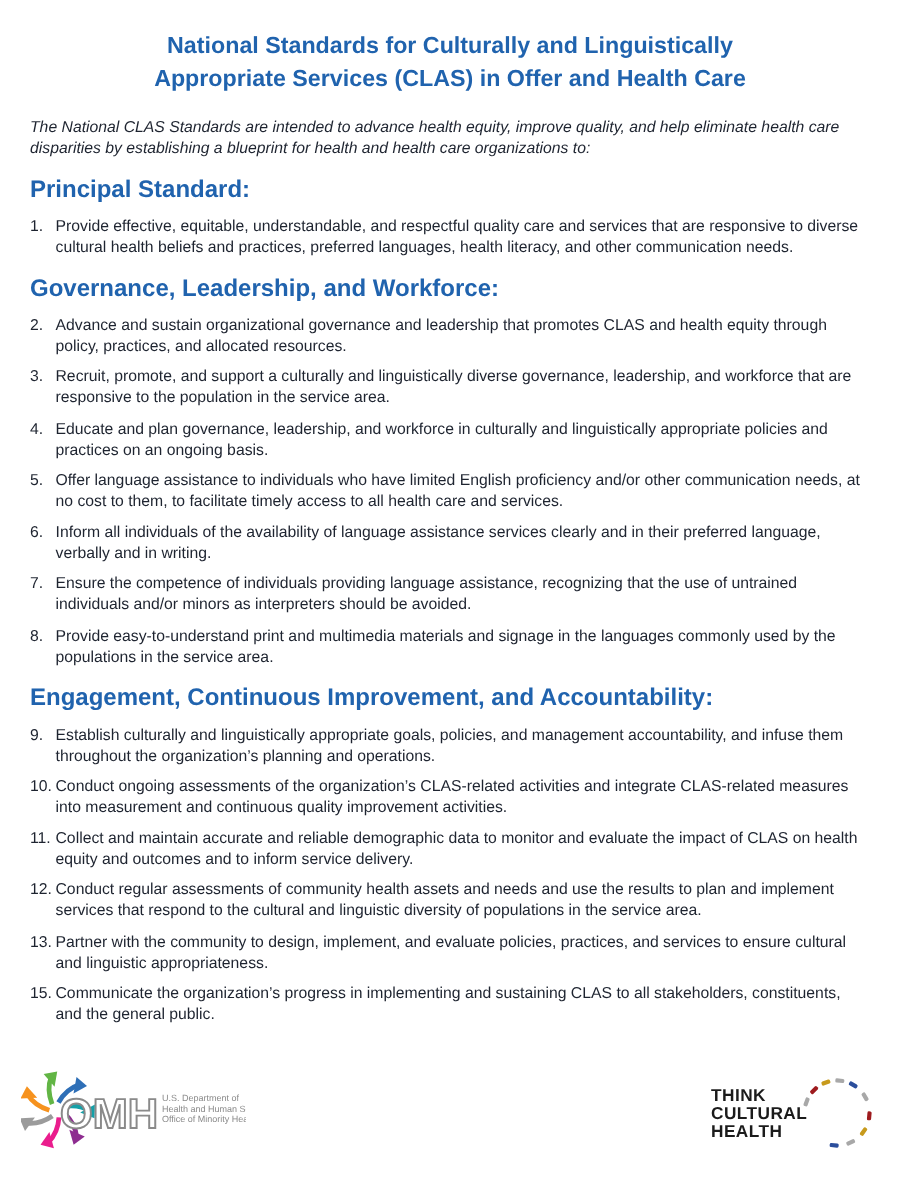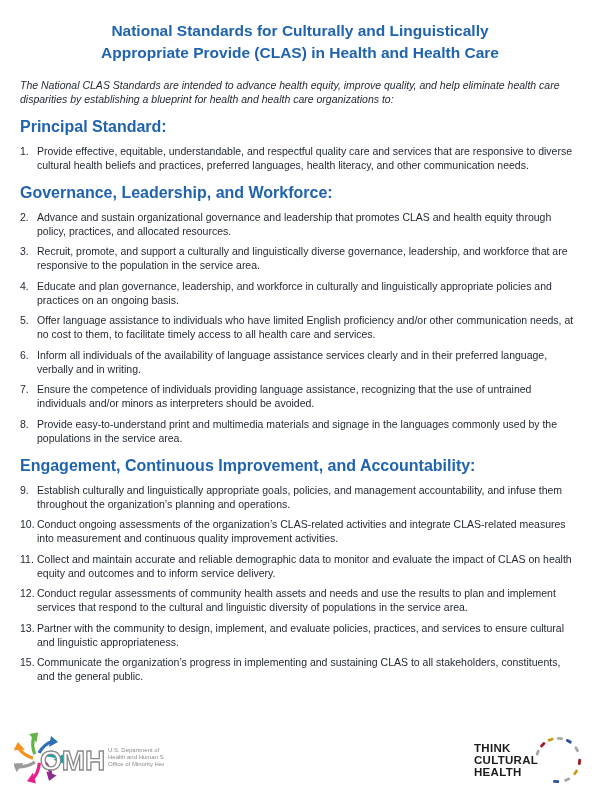--- a/index.html
+++ b/index.html
@@ -41,21 +41,21 @@
     line-height: 14px;
     margin-bottom: 6.5px;
   }
   .std-item .num {
     flex: 0 0 17px;
     width: 17px;
   }
   .std-item .txt { flex: 1; }
   .footer {
     position: absolute;
-    left: 0; right: 0; bottom: 7px;
+    left: 0; right: 0; bottom: 24px;
     height: 58px;
     padding-left: 37px;
   }
   .omh-logo {
     position: absolute;
     left: 14px; bottom: 2px;
   }
   .footer-url {
     position: absolute;
     left: 50%; bottom: 18px;
@@ -74,21 +74,21 @@
   }
 </style>
 </head>
 <body>
 
 <div class="page">
   <div class="content">
 
     <div class="doc-title">
       <div>National Standards for Culturally and Linguistically</div>
-      <div>Appropriate Provide (CLAS) in Health and Health Care</div>
+      <div>Appropriate Services (CLAS) in Offer and Health Care</div>
     </div>
 
     <p class="intro">The National CLAS Standards are intended to advance health equity, improve quality, and help eliminate health care disparities by establishing a blueprint for health and health care organizations to:</p>
 
     <div class="section-heading">Principal Standard:</div>
     <div class="std-item">
       <span class="num">1.</span>
       <span class="txt">Provide effective, equitable, understandable, and respectful quality care and services that are responsive to diverse cultural health beliefs and practices, preferred languages, health literacy, and other communication needs.</span>
     </div>
 

